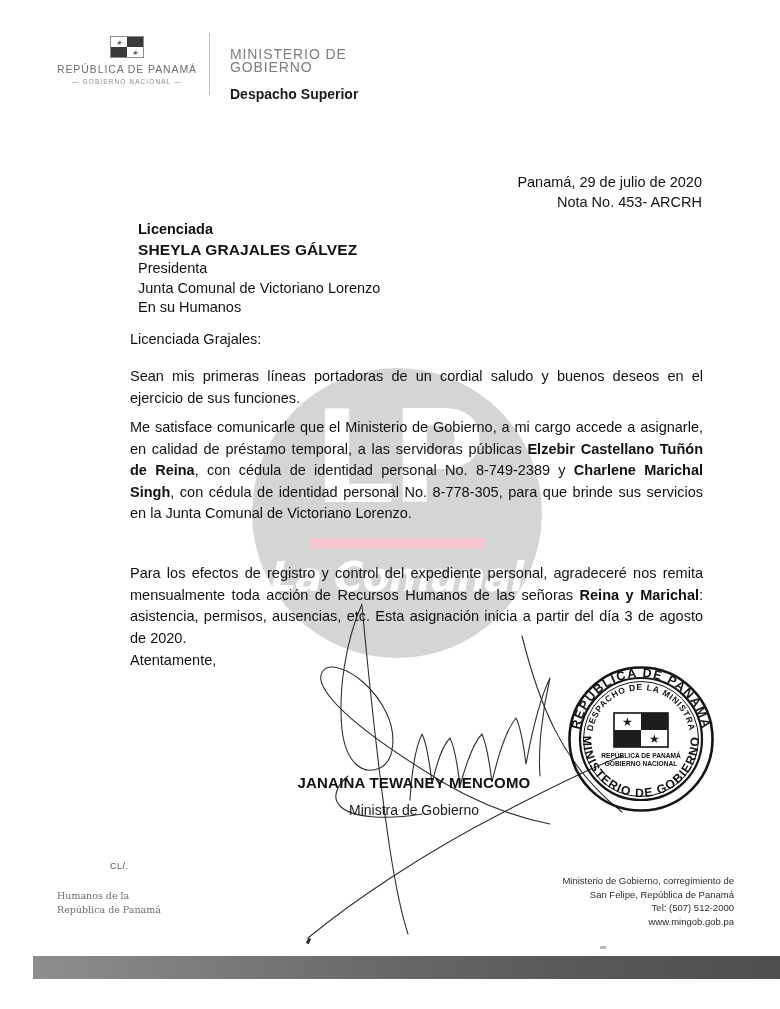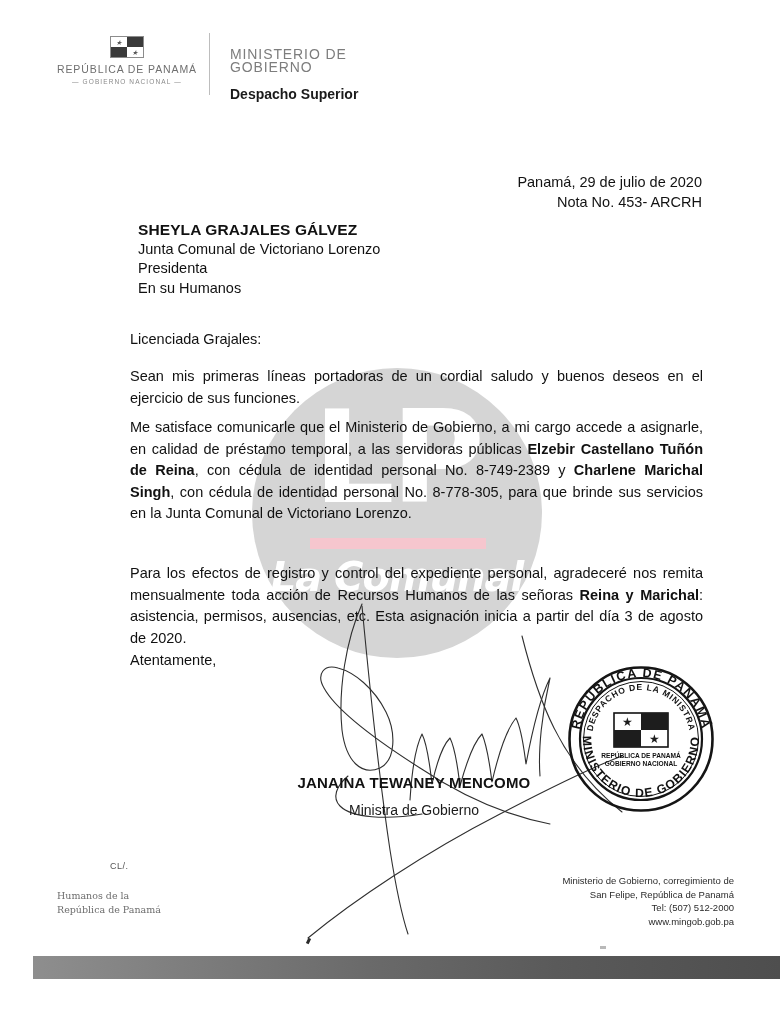--- a/index.html
+++ b/index.html
@@ -328,23 +328,24 @@
 
       <div class="lh-despacho">Despacho Superior</div>
     </div>
 
     <div id="dateblock">
       <div>Panamá, 29 de julio de 2020</div>
       <div>Nota No. 453- ARCRH</div>
     </div>
 
     <div id="addressee">
+      <div class="b">Licenciada</div>
       <div class="name">SHEYLA GRAJALES GÁLVEZ</div>
+      <div>Presidenta</div>
       <div>Junta Comunal de Victoriano Lorenzo</div>
-      <div>Presidenta</div>
       <div>En su Humanos</div>
     </div>
 
     <div id="salutation">Licenciada Grajales:</div>
 
     <div class="para" id="para1">Sean mis primeras líneas portadoras de un cordial saludo y buenos deseos en el ejercicio de sus funciones.</div>
 
     <div class="para" id="para2"><span>Me satisface comunicarle que el Ministerio de Gobierno, a mi cargo accede a asignarle, en calidad de préstamo temporal, a las servidoras públicas </span><b>Elzebir Castellano Tuñón de Reina</b><span>, con cédula de identidad personal No. 8-749-2389 y </span><b>Charlene Marichal Singh</b><span>, con cédula de identidad personal No. 8-778-305, para que brinde sus servicios en la Junta Comunal de Victoriano Lorenzo.</span></div>
 
     <div class="para" id="para3"><span>Para los efectos de registro y control del expediente personal, agradeceré nos remita mensualmente toda acción de Recursos Humanos de las señoras </span><b>Reina y Marichal</b><span>: asistencia, permisos, ausencias, etc. Esta asignación inicia a partir del día 3 de agosto de 2020.</span></div>

